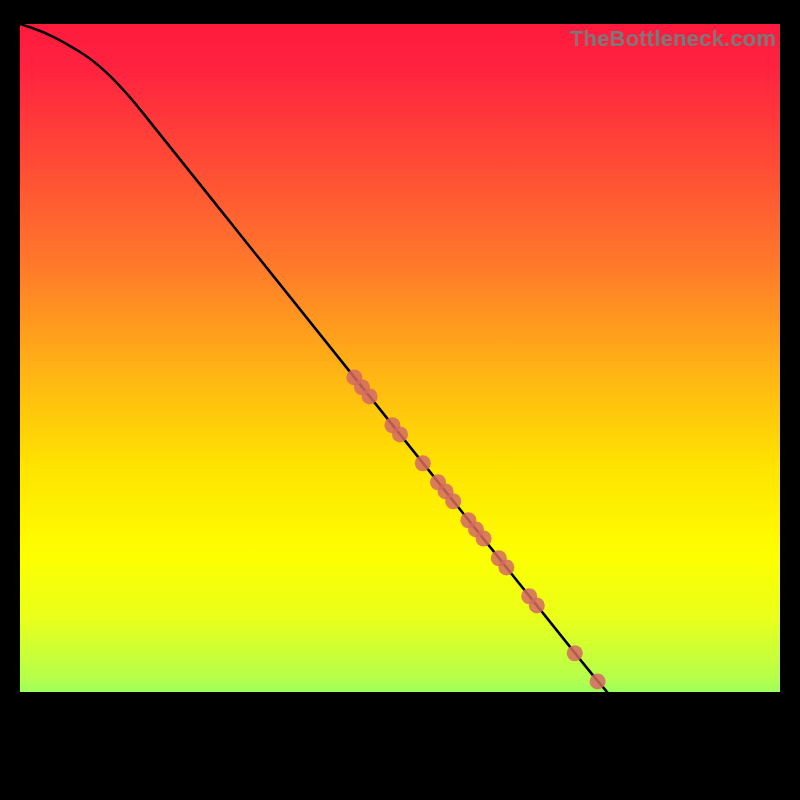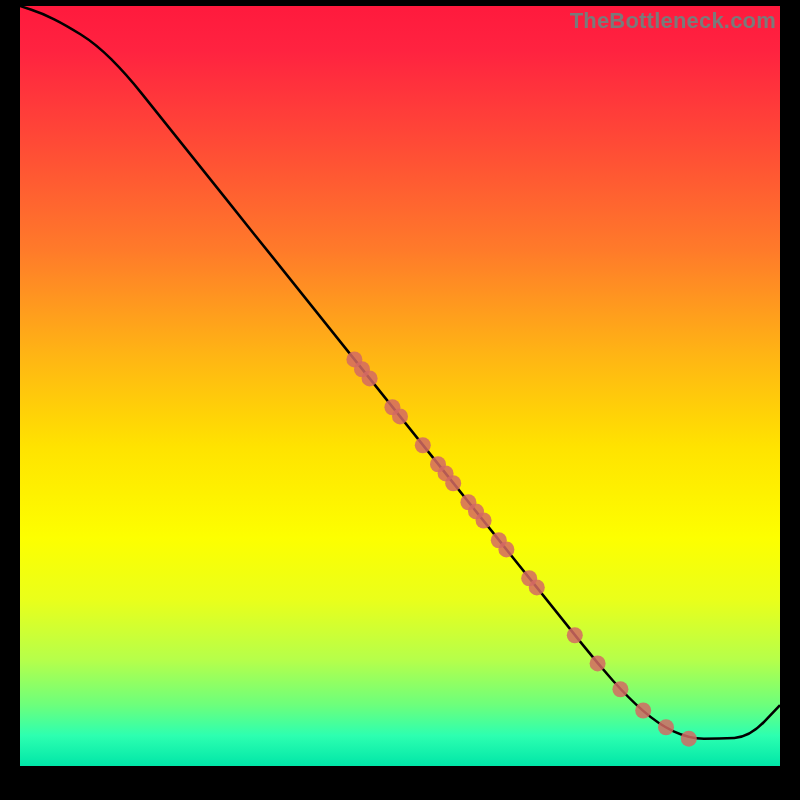--- a/index.html
+++ b/index.html
@@ -13,23 +13,23 @@
   }
   .stage {
     position: relative;
     width: 800px;
     height: 800px;
     background: #000;
   }
   .plot {
     position: absolute;
     left: 20px;
-    top: 6px;
+    top: 24px;
     width: 760px;
-    height: 760px;
+    height: 668px;
     overflow: hidden;
   }
   .watermark {
     position: absolute;
     right: 4px;
     top: 2px;
     font-size: 22px;
     font-weight: 600;
     color: #7a7a7a;
     letter-spacing: 0.2px;

